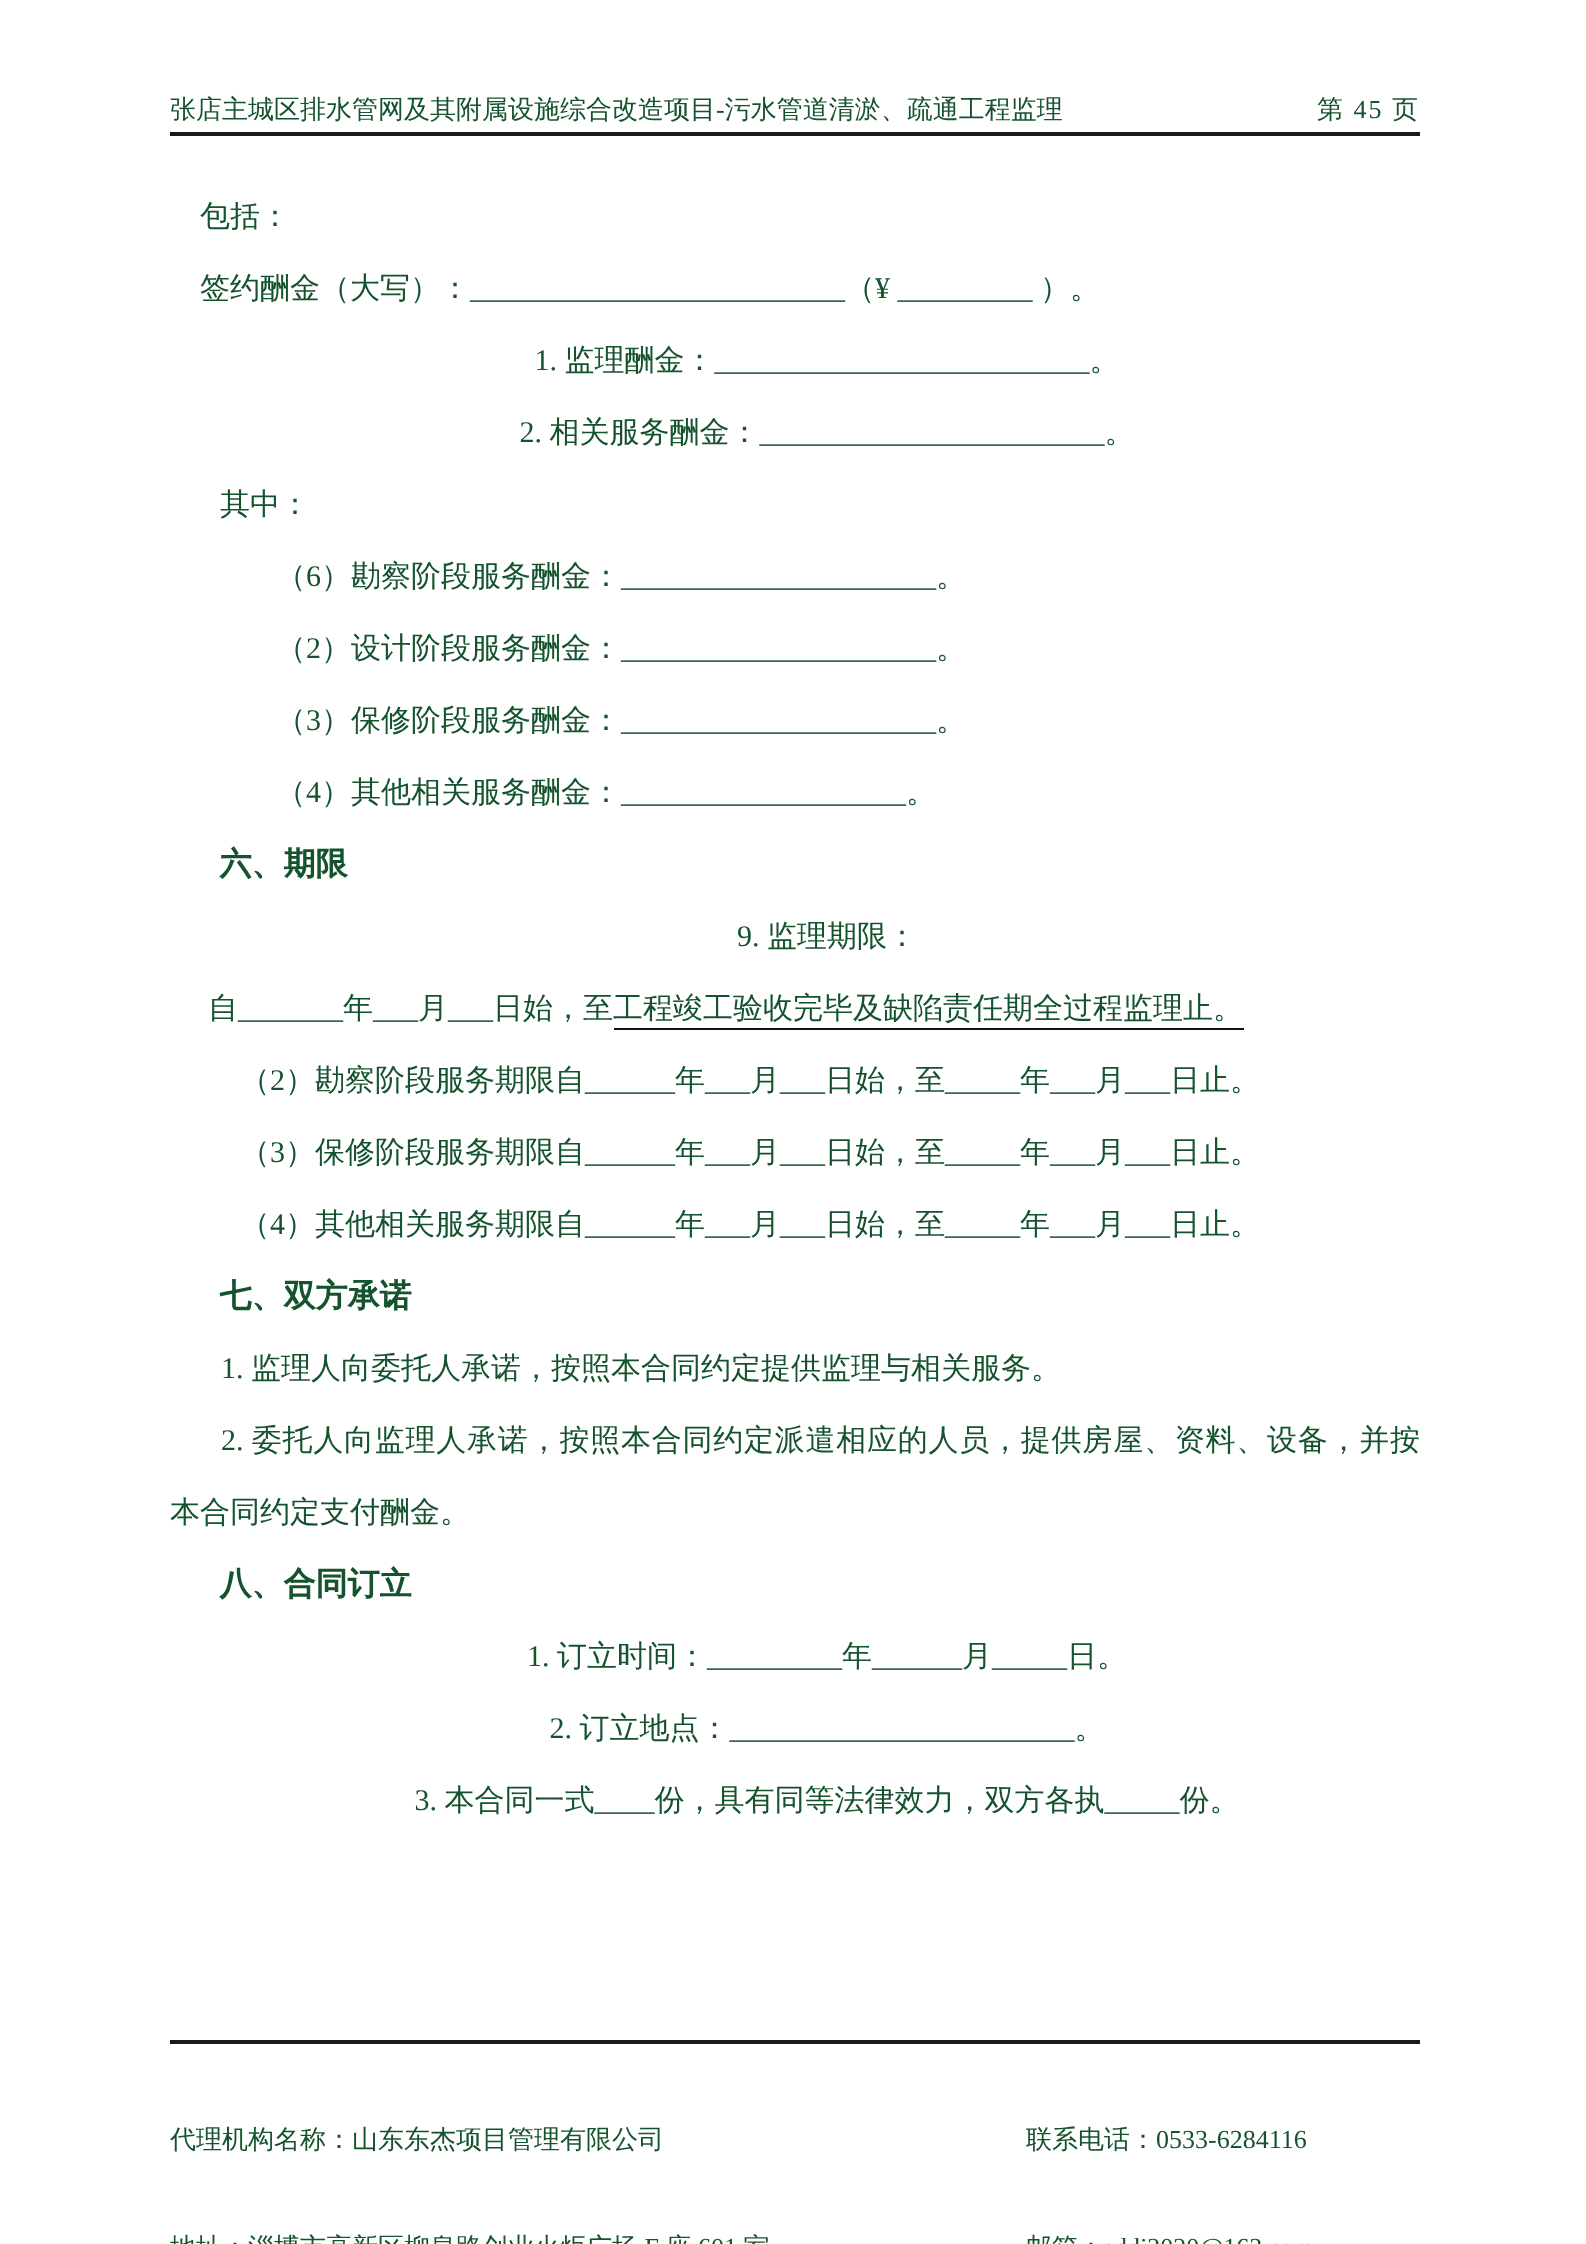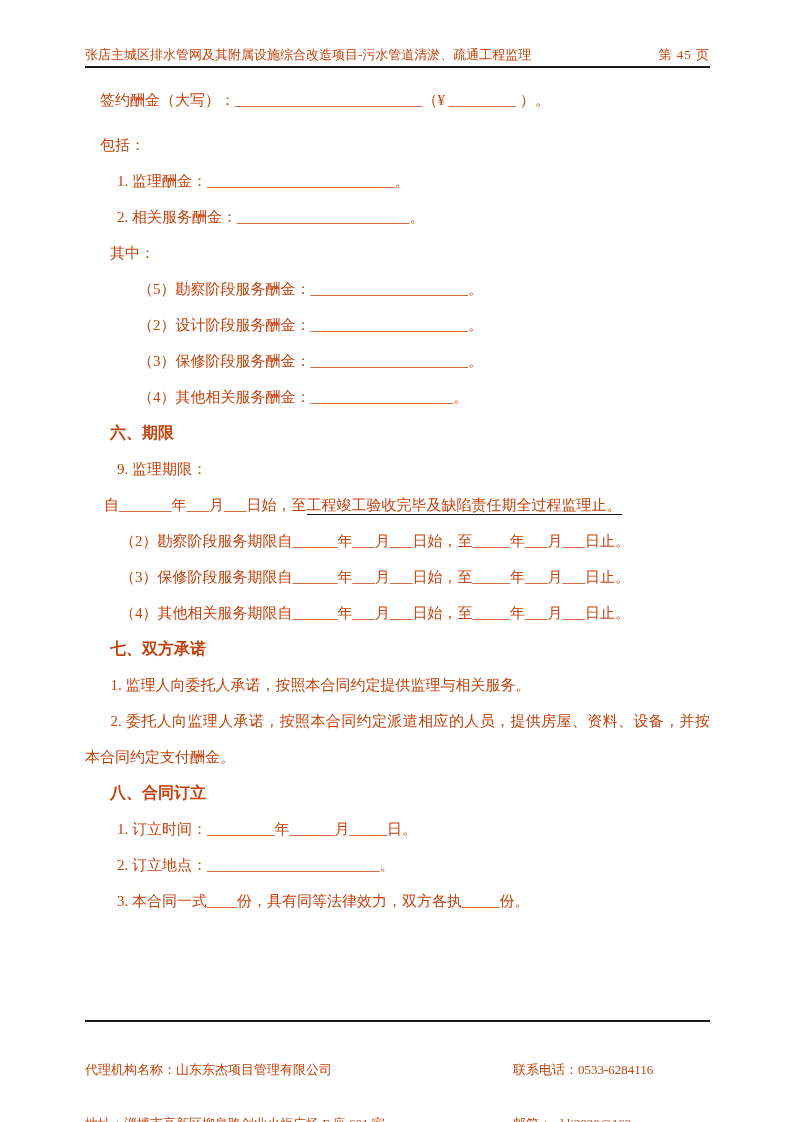--- a/index.html
+++ b/index.html
@@ -2,21 +2,21 @@
 <html><head>
 <meta charset="utf-8">
 <style>
   * { margin: 0; padding: 0; box-sizing: border-box; }
   html, body { background: #ffffff; }
   .page {
     position: relative;
     width: 793px;
     height: 1122px;
     background: #ffffff;
-    color: #c2410c;
+    color: #14532d;
     font-family: "Liberation Serif", "DejaVu Serif", serif;
     overflow: hidden;
   }
   
   .header {
     position: absolute;
     left: 85px; right: 83px; top: 47px;
     display: flex;
     justify-content: space-between;
     align-items: flex-end;
@@ -34,21 +34,21 @@
     font-size: 15px;
   }
   .line {
     height: 36px;
     line-height: 36px;
     white-space: pre;
     overflow: visible;
   }
   .gap-top { margin-top: 9px; }
   .ind-1 { padding-left: 15px; }   
-  .ind-2 { padding-left: 32px; }   
+  .ind-2 { padding-left: 32px; text-align: center; }   
   .ind-3 { padding-left: 25px; }   
   .ind-4 { padding-left: 53px; }   
   .ind-5 { padding-left: 19px; }   
   .ind-6 { padding-left: 35px; }   
   .heading { font-weight: bold; font-size: 16px; }
   .para {
     line-height: 36px;
     text-indent: 1.7em;
     text-align: justify;
     white-space: normal;
@@ -75,26 +75,26 @@
 <body>
 
 <div class="page">
 
   <div class="header">
     <span>张店主城区排水管网及其附属设施综合改造项目-污水管道清淤、疏通工程监理</span>
     <span class="page-num">第 45 页</span>
   </div>
 
   <div class="body">
+    <div class="line ind-1 gap-top">包括：</div>
     <div class="line ind-1">签约酬金（大写）：_________________________（¥ _________ ）。</div>
-    <div class="line ind-1 gap-top">包括：</div>
     <div class="line ind-2">1. 监理酬金：_________________________。</div>
     <div class="line ind-2">2. 相关服务酬金：_______________________。</div>
     <div class="line ind-3">其中：</div>
-    <div class="line ind-4">（5）勘察阶段服务酬金：_____________________。</div>
+    <div class="line ind-4">（6）勘察阶段服务酬金：_____________________。</div>
     <div class="line ind-4">（2）设计阶段服务酬金：_____________________。</div>
     <div class="line ind-4">（3）保修阶段服务酬金：_____________________。</div>
     <div class="line ind-4">（4）其他相关服务酬金：___________________。</div>
     <div class="line ind-3 heading">六、期限</div>
     <div class="line ind-2">9. 监理期限：</div>
     <div class="line ind-5"><span>自_______年___月___日始，至</span><span class="u-filled">工程竣工验收完毕及缺陷责任期全过程监理止。</span></div>
     <div class="line ind-6">（2）勘察阶段服务期限自______年___月___日始，至_____年___月___日止。</div>
     <div class="line ind-6">（3）保修阶段服务期限自______年___月___日始，至_____年___月___日止。</div>
     <div class="line ind-6">（4）其他相关服务期限自______年___月___日始，至_____年___月___日止。</div>
     <div class="line ind-3 heading">七、双方承诺</div>

